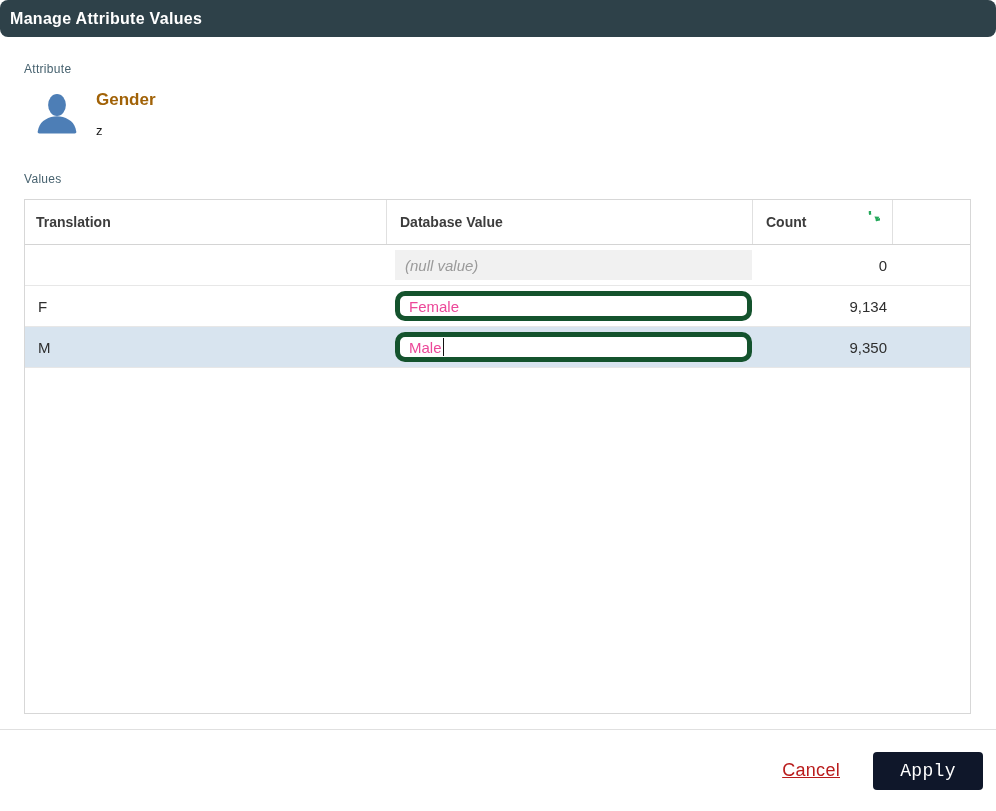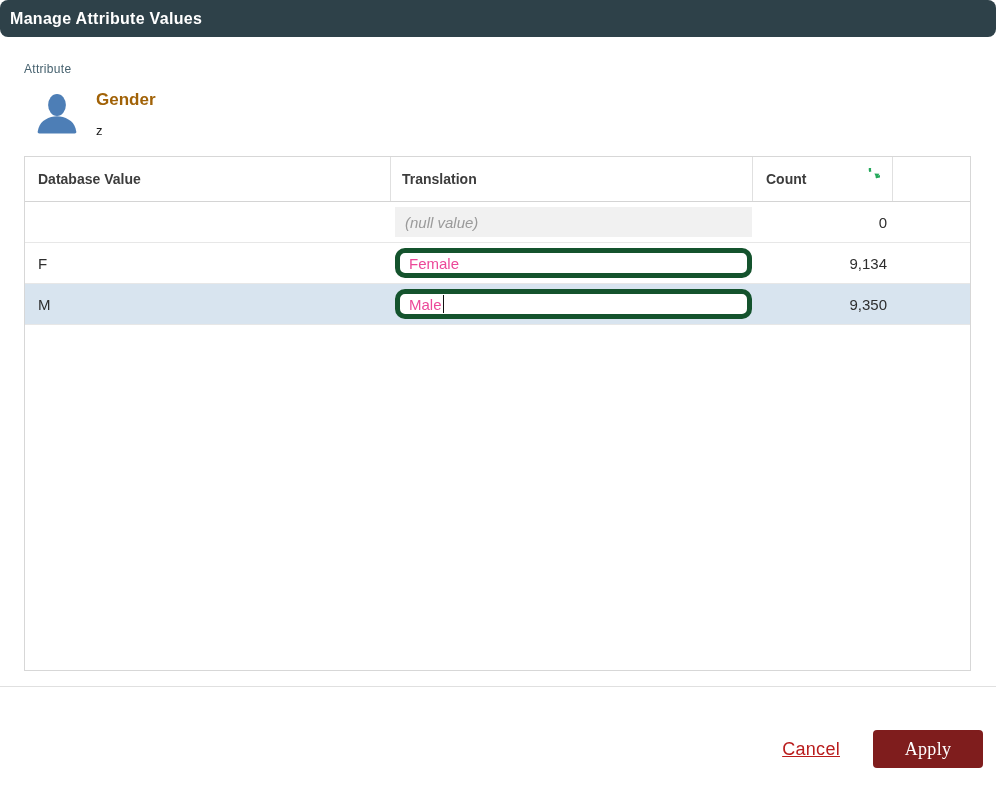--- a/index.html
+++ b/index.html
@@ -51,22 +51,22 @@
     display: flex; align-items: center; padding-left: 9px; font-size: 15px; color: #ec4899; cursor: text; }
   .caret { display: inline-block; width: 1.5px; height: 18px; background: #111; margin-left: 1px; }
 
   .vt-filler { flex: 1 1 auto; }
 
   
   .footer-divider { margin-top: 15px; height: 1px; background: #e0e0e0; width: 996px; }
   .footer { flex: 1 1 auto; display: flex; align-items: center; justify-content: flex-end; padding-right: 13px; }
   .btn-cancel { background: none; border: none; font-family: "Liberation Sans", sans-serif;
     font-size: 18px; color: #b91c1c; letter-spacing: .3px; margin-right: 33px; cursor: pointer; text-decoration: underline; }
-  .btn-apply { width: 110px; height: 38px; background: #7f1d1d; border: none; border-radius: 4px;
-    font-family: Liberation Serif, serif; font-size: 18px; color: #ffffff; letter-spacing: .3px; cursor: pointer; }
+  .btn-apply { width: 110px; height: 38px; background: #0f172a; border: none; border-radius: 4px;
+    font-family: Liberation Mono, monospace; font-size: 18px; color: #ffffff; letter-spacing: .3px; cursor: pointer; }
 </style>
 </head>
 <body>
 
 <div class="dialog">
 
   <div class="titlebar">
     <span class="title">Manage Attribute Values</span>
   </div>
 
@@ -80,26 +80,27 @@
           <ellipse cx="12" cy="7.4" rx="4.1" ry="5.1" fill="#4d7eb6"></ellipse>
           <path d="M12 12.6 c-3.6 0 -7.6 2.1 -8.5 5.4 l-0.4 1.6 c-0.1 0.5 0.2 0.9 0.8 0.9 h16.2 c0.6 0 0.9 -0.4 0.8 -0.9 l-0.4 -1.6 c-0.9 -3.3 -4.9 -5.4 -8.5 -5.4 z" fill="#4d7eb6"></path>
         </svg>
       </span>
       <div class="attr-text">
         <div class="attr-name">Gender</div>
         <div class="attr-sub">z</div>
       </div>
     </div>
 
+    <div class="section-label lbl-values">Values</div>
 
     <div class="vtable">
 
       <div class="vt-header">
+        <div class="th c-tr">Translation</div>
         <div class="th c-db">Database Value</div>
-        <div class="th c-tr">Translation</div>
         <div class="th c-ct">
           <span>Count</span>
           <span class="refresh-btn">
             <svg viewBox="0 0 24 24" width="22" height="22" aria-hidden="true">
               <path d="M19.4 9.4 A8 8 0 1 0 13.4 4.1" fill="none" stroke="#26a95c" stroke-width="2.5" stroke-linecap="butt"></path>
               <path d="M17.9 5.9 L23.3 6.4 L20.4 11.6 Z" fill="#26a95c"></path>
             </svg>
           </span>
         </div>
         <div class="th c-xx"></div>

